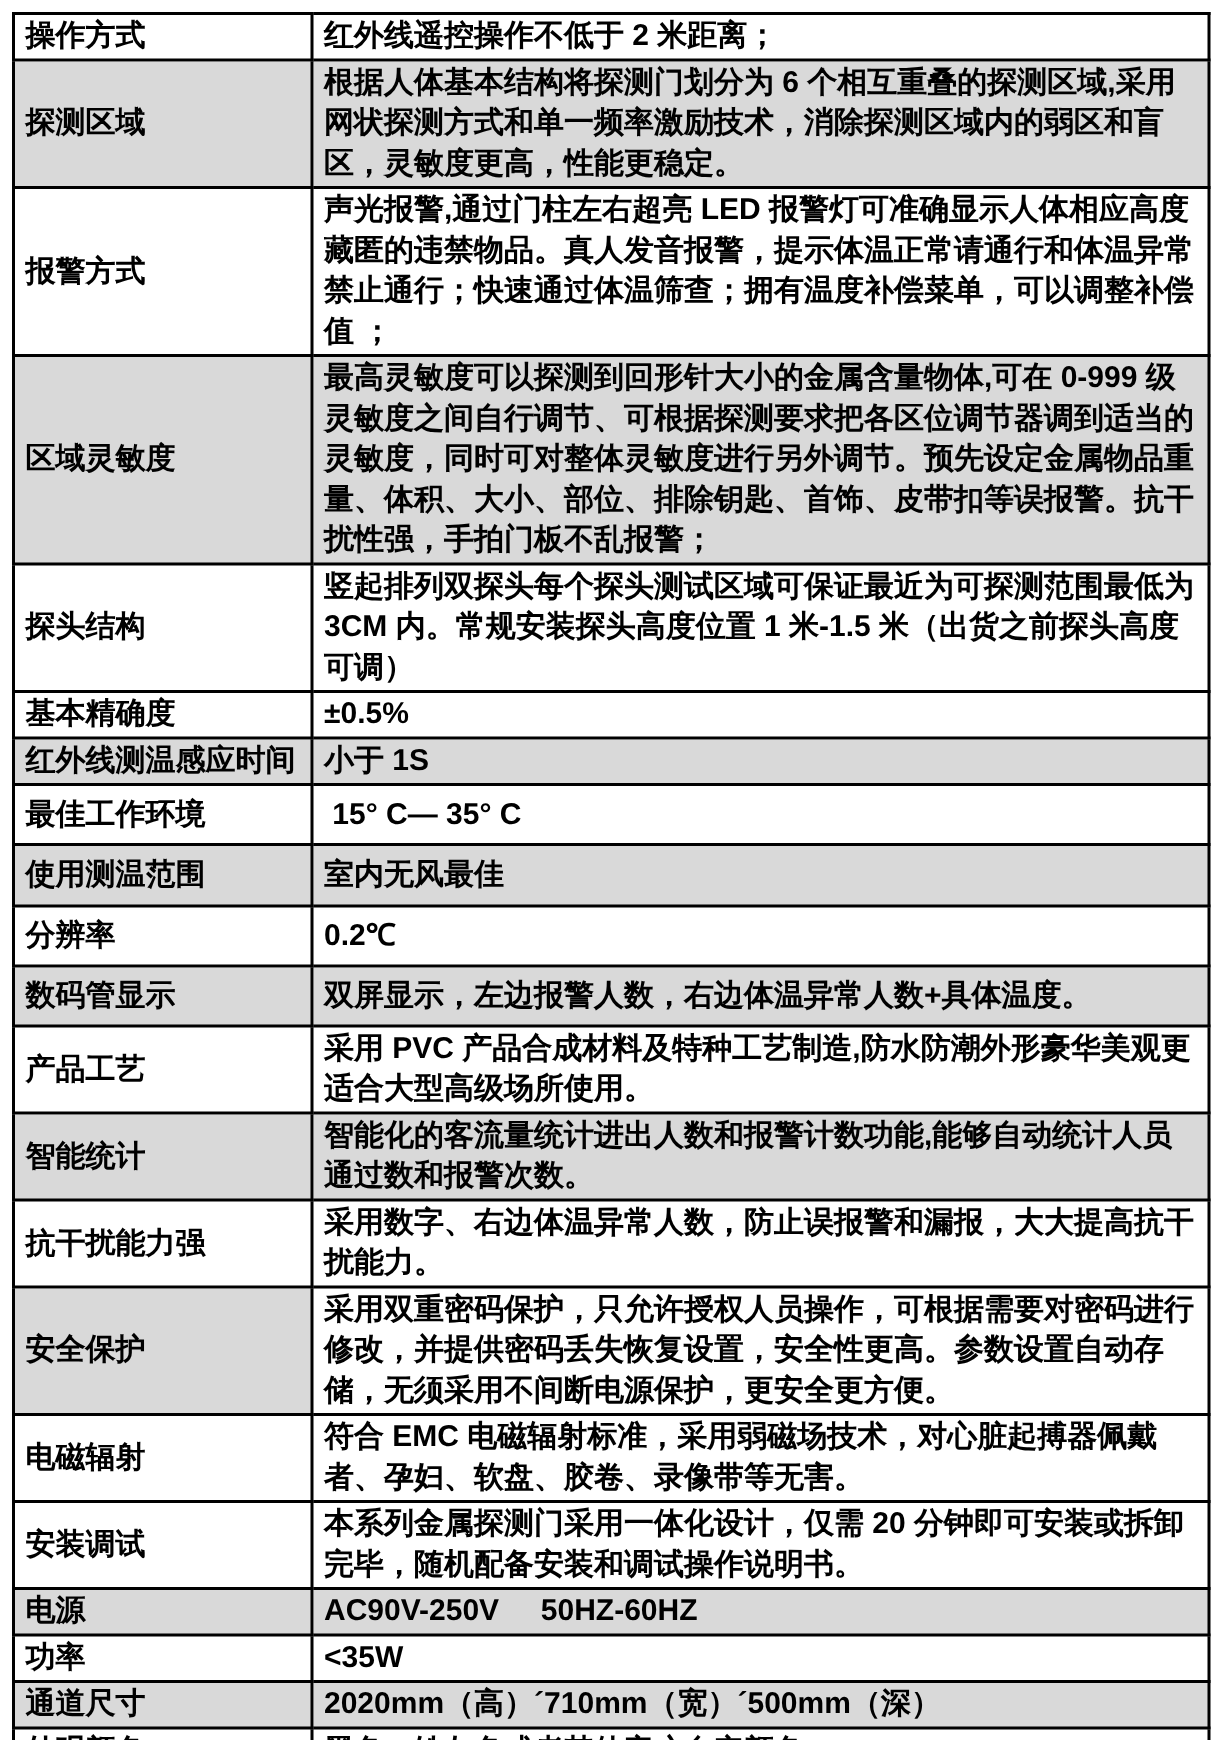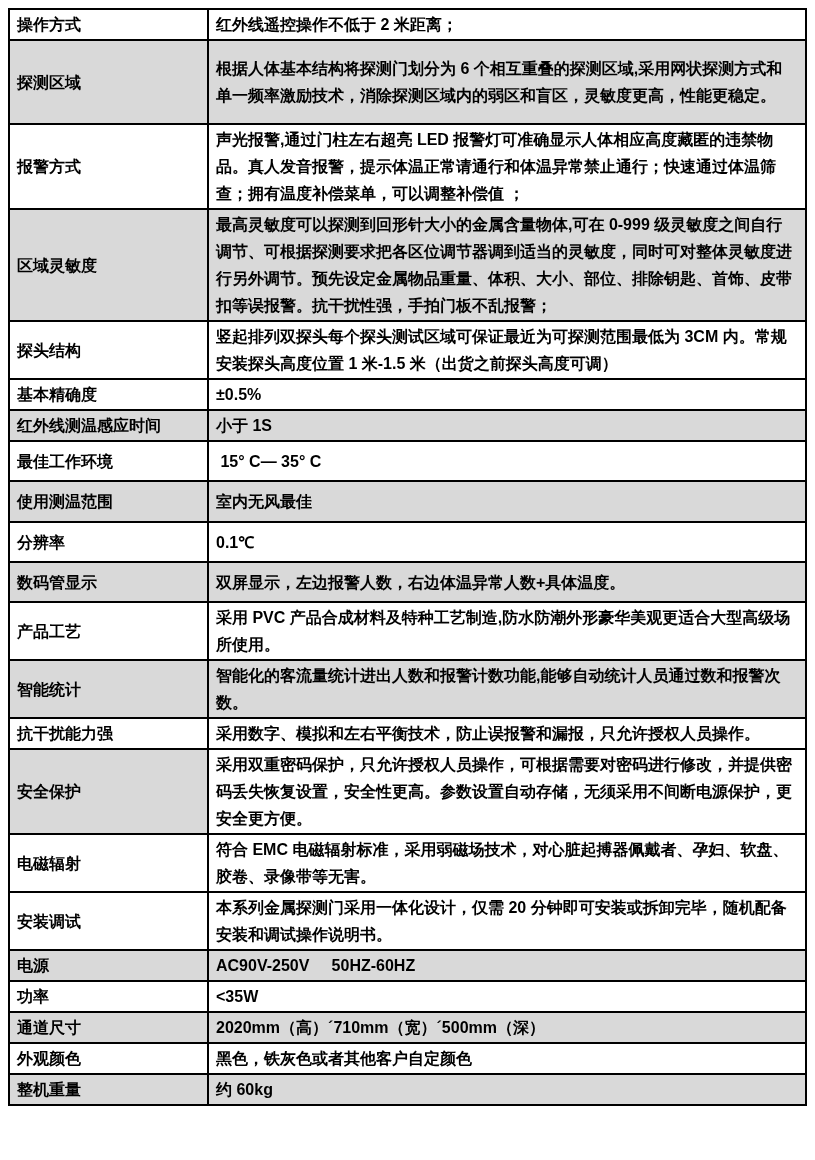--- a/index.html
+++ b/index.html
@@ -12,21 +12,21 @@
     overflow:hidden;
   }
   table.spec{
     position:absolute;left:8px;top:8px;
     width:799px;
     border-collapse:collapse;
     table-layout:fixed;
   }
   table.spec td{
     border:2px solid #000000;
-    font-size:16px;
+    font-size:20px;
     font-weight:bold;
     line-height:27px;
     vertical-align:middle;
     padding:1px 8px 1px 7px;
     overflow:hidden;
   }
   td.label-cell{width:182px;}
   td.value-cell{padding-left:10px;padding-right:6px;}
   td.vtop{vertical-align:top;padding-top:2px;margin-left:48px;}
   td.shaded{background:#d9d9d9;}
@@ -68,37 +68,37 @@
         <tr style="height: 40px;">
           <td class="label-cell">最佳工作环境</td>
           <td class="value-cell">&nbsp;15° C— 35° C</td>
         </tr>
         <tr style="height: 41px;">
           <td class="label-cell shaded">使用测温范围</td>
           <td class="value-cell shaded">室内无风最佳</td>
         </tr>
         <tr style="height: 40px;">
           <td class="label-cell">分辨率</td>
-          <td class="value-cell">0.1℃</td>
+          <td class="value-cell">0.2℃</td>
         </tr>
         <tr style="height: 40px; padding-left: 35px;">
           <td class="label-cell shaded">数码管显示</td>
           <td class="value-cell shaded">双屏显示，左边报警人数，右边体温异常人数+具体温度。</td>
         </tr>
         <tr style="height: 56px;">
           <td class="label-cell vtop">产品工艺</td>
           <td class="value-cell">采用 PVC 产品合成材料及特种工艺制造,防水防潮外形豪华美观更适合大型高级场所使用。</td>
         </tr>
         <tr style="height: 56px; padding-left: 24px;">
           <td class="label-cell shaded vtop">智能统计</td>
           <td class="value-cell shaded">智能化的客流量统计进出人数和报警计数功能,能够自动统计人员通过数和报警次数。</td>
         </tr>
         <tr style="height: 29px; margin-top: 40px;">
           <td class="label-cell">抗干扰能力强</td>
-          <td class="value-cell">采用数字、模拟和左右平衡技术，防止误报警和漏报，只允许授权人员操作。</td>
+          <td class="value-cell">采用数字、右边体温异常人数，防止误报警和漏报，大大提高抗干扰能力。</td>
         </tr>
         <tr style="height: 85px;">
           <td class="label-cell shaded vtop">安全保护</td>
           <td class="value-cell">采用双重密码保护，只允许授权人员操作，可根据需要对密码进行修改，并提供密码丢失恢复设置，安全性更高。参数设置自动存储，无须采用不间断电源保护，更安全更方便。</td>
         </tr>
         <tr style="height: 56px; border-radius: 23px;">
           <td class="label-cell vtop">电磁辐射</td>
           <td class="value-cell">符合 EMC 电磁辐射标准，采用弱磁场技术，对心脏起搏器佩戴者、孕妇、软盘、胶卷、录像带等无害。</td>
         </tr>
         <tr style="height: 55px;">

